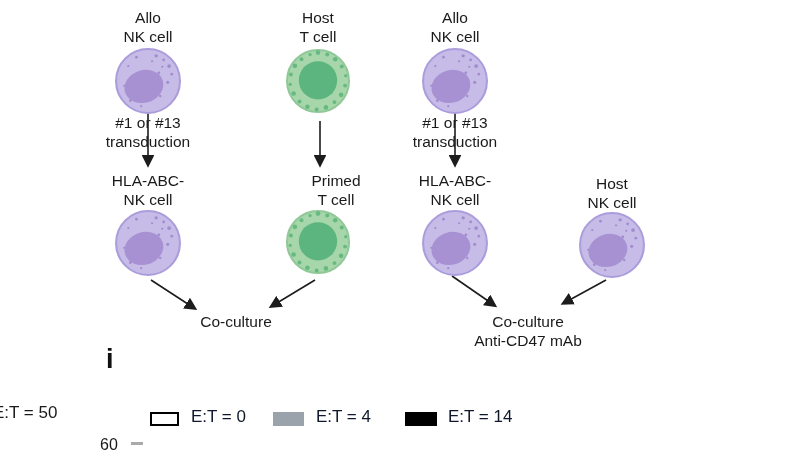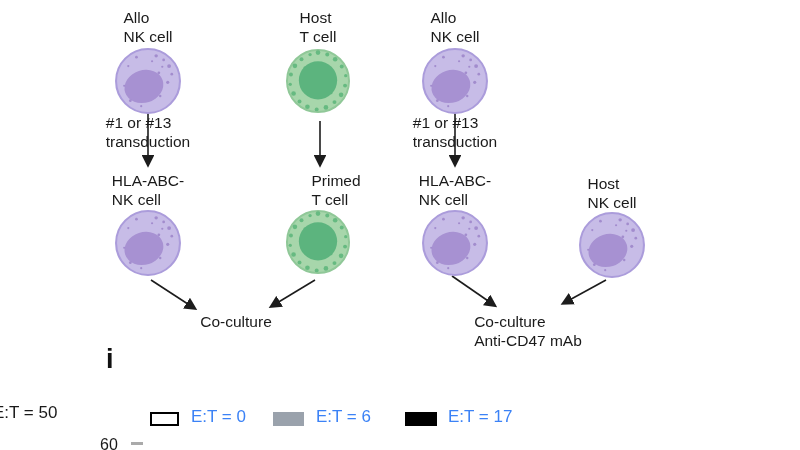--- a/index.html
+++ b/index.html
@@ -1,31 +1,31 @@
 <!DOCTYPE html>
 <html><head>
 <meta charset="utf-8">
 <style>
   html,body{margin:0;padding:0;background:#fff;}
   .canvas{
     position:relative;width:800px;height:450px;background:#ffffff;
     overflow:hidden;font-family:"Liberation Sans", sans-serif;color:#1a1a1a;
   }
   .lbl{
-    position:absolute;transform:translateX(-50%);text-align:left;
+    position:absolute;transform:translateX(-50%);text-align:center;
     white-space:pre-line;font-size:15.5px;line-height:19px;color:#1a1a1a;
   }
   .cell{position:absolute;}
   .cell svg{display:block;width:100%;height:100%;}
   .arrows{position:absolute;left:0;top:0;width:800px;height:450px;pointer-events:none;}
   .panel-label{
     position:absolute;font-weight:bold;font-size:27px;line-height:27px;color:#111;
   }
   .legend-swatch{position:absolute;box-sizing:border-box;border:2px solid #000;}
-  .legend-label{position:absolute;font-size:17px;line-height:17px;color:#3b82f6;white-space:nowrap;}
+  .legend-label{position:absolute;font-size:17px;line-height:17px;color:#0f172a;white-space:nowrap;}
   .axis-clip-label{position:absolute;font-size:17px;line-height:17px;color:#1a1a1a;white-space:nowrap;}
   .axis-tick-num{position:absolute;font-size:16px;line-height:16px;color:#1a1a1a;}
   .axis-tick-mark{position:absolute;background:#aaaaaa;}
 </style>
 </head>
 <body>
 
 <div class="canvas">
 
   <svg class="arrows" viewBox="0 0 800 450">
@@ -218,20 +218,20 @@
 NK cell</div>
   <div class="lbl" style="left:528px;top:312px">Co-culture
 Anti-CD47 mAb</div>
 
   <div class="panel-label" style="left:106px;top:346px">i</div>
   <div class="axis-clip-label" style="left:-7px;top:404px">E:T = 50</div>
 
   <div class="legend-swatch" style="left: 150px; top: 412px; width: 29px; height: 14px; background: rgb(255, 255, 255); border-color: rgb(0, 0, 0);"></div>
   <div class="legend-label" style="left:191px;top:408px">E:T = 0</div>
   <div class="legend-swatch" style="left: 273px; top: 412px; width: 31px; height: 14px; background: rgb(154, 162, 172); border-color: rgb(154, 162, 172);"></div>
-  <div class="legend-label" style="left:316px;top:408px">E:T = 6</div>
+  <div class="legend-label" style="left:316px;top:408px">E:T = 4</div>
   <div class="legend-swatch" style="left: 405px; top: 412px; width: 32px; height: 14px; background: rgb(0, 0, 0); border-color: rgb(0, 0, 0);"></div>
-  <div class="legend-label" style="left:448px;top:408px">E:T = 17</div>
+  <div class="legend-label" style="left:448px;top:408px">E:T = 14</div>
 
   <div class="axis-tick-num" style="left:100px;top:437px">60</div>
   <div class="axis-tick-mark" style="left:131px;top:442px;width:12px;height:2.5px"></div>
 
 </div>
 
 </body></html>

